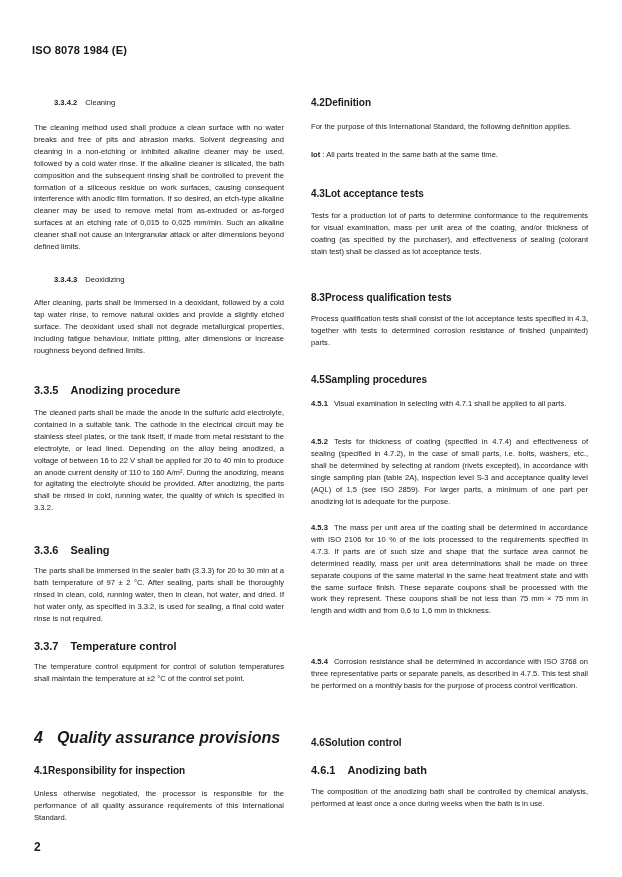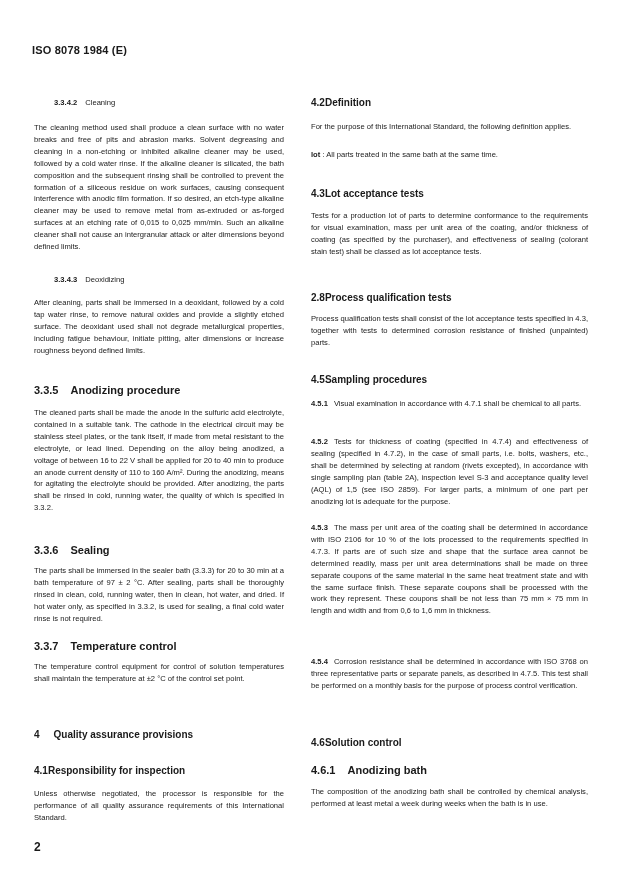--- a/index.html
+++ b/index.html
@@ -14,21 +14,21 @@
   .col { position: absolute; top: 0; }
   .col-left { left: 34px; width: 250px; }
   .col-right { left: 311px; width: 277px; }
   .block { position: absolute; left: 0; width: 100%; }
   .h-minor { font-size: 7.6px; }
   .h-minor .num { font-weight: bold; margin-right: 8px; padding-left: 20px; }
   .h-sub { font-size: 11px; font-weight: bold; }
   .h-sub .num { margin-right: 12px; }
   .h-main { font-size: 10px; font-weight: bold; }
   .h-main .num { margin-right: 0; }
-  .h-top { font-size: 10px; font-weight: bold; }
+  .h-top { font-size: 16px; font-weight: bold; font-style: italic; }
   .h-top .num { margin-right: 14px; }
   p.body {
     margin: 0; font-size: 7.6px; line-height: 11.9px; text-align: justify;
   }
   p.body .lead { font-weight: bold; margin-right: 6px; }
   p.body .term { font-weight: bold; }
   .pagenum { position: absolute; left: 34px; top: 840px; font-size: 12px; font-weight: bold; }
 </style>
 </head>
 <body>
@@ -77,34 +77,34 @@
   </div>
   <p class="block body" style="top:121px">For the purpose of this International Standard, the following definition applies.</p>
   <p class="block body" style="top:149px"><span class="term">lot</span><span> : All parts treated in the same bath at the same time.</span></p>
 
   <div class="block h-main" style="top:188px">
     <span class="num">4.3</span><span>Lot acceptance tests</span>
   </div>
   <p class="block body" style="top:210px">Tests for a production lot of parts to determine conformance to the requirements for visual examination, mass per unit area of the coating, and/or thickness of coating (as specified by the purchaser), and effectiveness of sealing (colorant stain test) shall be classed as lot acceptance tests.</p>
 
   <div class="block h-main" style="top:292px">
-    <span class="num">2.8</span><span>Process qualification tests</span>
+    <span class="num">8.3</span><span>Process qualification tests</span>
   </div>
   <p class="block body" style="top:313px">Process qualification tests shall consist of the lot acceptance tests specified in 4.3, together with tests to determined corrosion resistance of finished (unpainted) parts.</p>
 
   <div class="block h-main" style="top:374px">
     <span class="num">4.5</span><span>Sampling procedures</span>
   </div>
-  <p class="block body" style="top:398px"><span class="lead">4.5.1</span><span>Visual examination in accordance with 4.7.1 shall be chemical to all parts.</span></p>
+  <p class="block body" style="top:398px"><span class="lead">4.5.1</span><span>Visual examination in selecting with 4.7.1 shall be applied to all parts.</span></p>
   <p class="block body" style="top:436px"><span class="lead">4.5.2</span><span>Tests for thickness of coating (specified in 4.7.4) and effectiveness of sealing (specified in 4.7.2), in the case of small parts, i.e. bolts, washers, etc., shall be determined by selecting at random (rivets excepted), in accordance with single sampling plan (table 2A), inspection level S-3 and acceptance quality level (AQL) of 1,5 (see ISO 2859). For larger parts, a minimum of one part per anodizing lot is adequate for the purpose.</span></p>
   <p class="block body" style="top:522px"><span class="lead">4.5.3</span><span>The mass per unit area of the coating shall be determined in accordance with ISO 2106 for 10 % of the lots processed to the requirements specified in 4.7.3. If parts are of such size and shape that the surface area cannot be determined readily, mass per unit area determinations shall be made on three separate coupons of the same material in the same heat treatment state and with the same surface finish. These separate coupons shall be processed with the work they represent. These coupons shall be not less than 75 mm × 75 mm in length and width and from 0,6 to 1,6 mm in thickness.</span></p>
   <p class="block body" style="top:656px"><span class="lead">4.5.4</span><span>Corrosion resistance shall be determined in accordance with ISO 3768 on three representative parts or separate panels, as described in 4.7.5. This test shall be performed on a monthly basis for the purpose of process control verification.</span></p>
 
   <div class="block h-main" style="top:737px">
     <span class="num">4.6</span><span>Solution control</span>
   </div>
   <div class="block h-sub" style="top:764px">
     <span class="num">4.6.1</span><span>Anodizing bath</span>
   </div>
-  <p class="block body" style="top:786px">The composition of the anodizing bath shall be controlled by chemical analysis, performed at least metal a week during weeks when the bath is in use.</p>
+  <p class="block body" style="top:786px">The composition of the anodizing bath shall be controlled by chemical analysis, performed at least once a once during weeks when the bath is in use.</p>
 </div>
 
 <div class="pagenum">2</div>
 
 </body></html>

